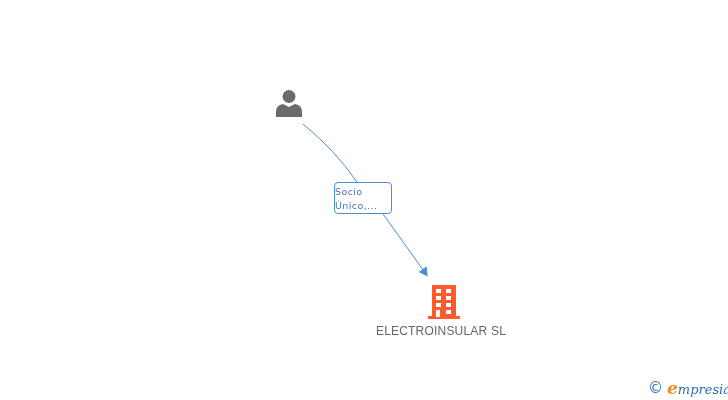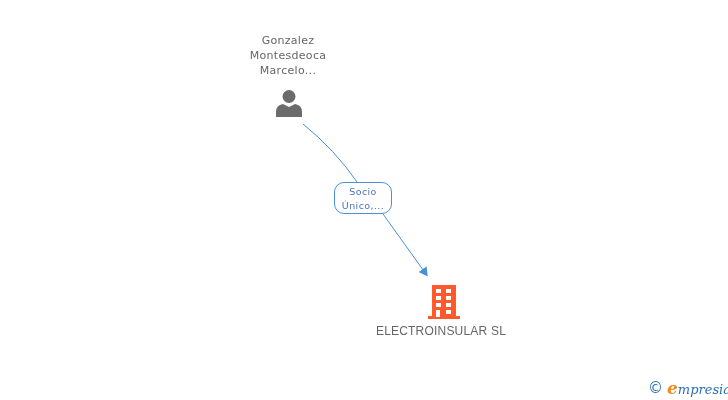--- a/index.html
+++ b/index.html
@@ -7,22 +7,22 @@
     .canvas { position: absolute; left: 0; top: 0; width: 728px; height: 400px; }
     .person-name {
       position: absolute; left: 228px; top: 33px; width: 120px;
       text-align: center; font-size: 11px; line-height: 15px; color: #666666;
       letter-spacing: 0.3px;
     }
     .person-name span { display: block; }
     .person-icon { position: absolute; left: 274px; top: 88px; width: 30px; height: 30px; }
     .edge-label {
       position: absolute; left: 334px; top: 182px; width: 58px; height: 32px;
-      border: 1px solid #4a90d9; border-radius: 10px; background: #ffffff;
-      text-align: center; font-size: 9.5px; line-height: 14px; color: #4a76b3;
+      border: 1px solid #4a90d9; border-radius: 4px; background: #ffffff;
+      font-size: 9.5px; line-height: 14px; color: #4a76b3;
       box-sizing: border-box; padding-top: 2px; letter-spacing: 0.4px;
     }
     .edge-label span { display: block; }
     .company-icon { position: absolute; left: 427px; top: 284px; width: 34px; height: 36px; }
     .company-name {
       position: absolute; left: 360px; top: 324px; width: 162px;
       text-align: center; font-size: 12px; font-weight: normal; color: #666666;
       font-family: "Liberation Sans", sans-serif; letter-spacing: 0.2px;
     }
     .footer {
@@ -41,25 +41,20 @@
   <svg width="728" height="400" style="position:absolute;left:0;top:0;">
     <defs>
       <marker id="arrowhead" markerWidth="10" markerHeight="10" refX="6" refY="5" orient="auto" markerUnits="userSpaceOnUse">
         <path d="M0,0 L9,5 L0,10 Z" fill="#4a90d9"></path>
       </marker>
     </defs>
     <path d="M303,124 Q335,150 357,182" stroke="#4a90d9" stroke-width="1" fill="none"></path>
     <path d="M383,214 L426,274" stroke="#4a90d9" stroke-width="1" fill="none" marker-end="url(#arrowhead)"></path>
   </svg>
 
-  <div class="person-name">
-    <span>Gonzalez</span>
-    <span>Montesdeoca</span>
-    <span>Marcelo...</span>
-  </div>
 
   <div class="person-icon">
     <svg width="30" height="30" viewBox="0 0 30 30">
       <circle cx="15" cy="8.5" r="6.5" fill="#6b6b6b"></circle>
       <path d="M2,29 L2,24 Q2,17 9,16 L15,19 L21,16 Q28,17 28,24 L28,29 Z" fill="#6b6b6b"></path>
     </svg>
   </div>
 
   <div class="edge-label">
     <span>Socio</span>

